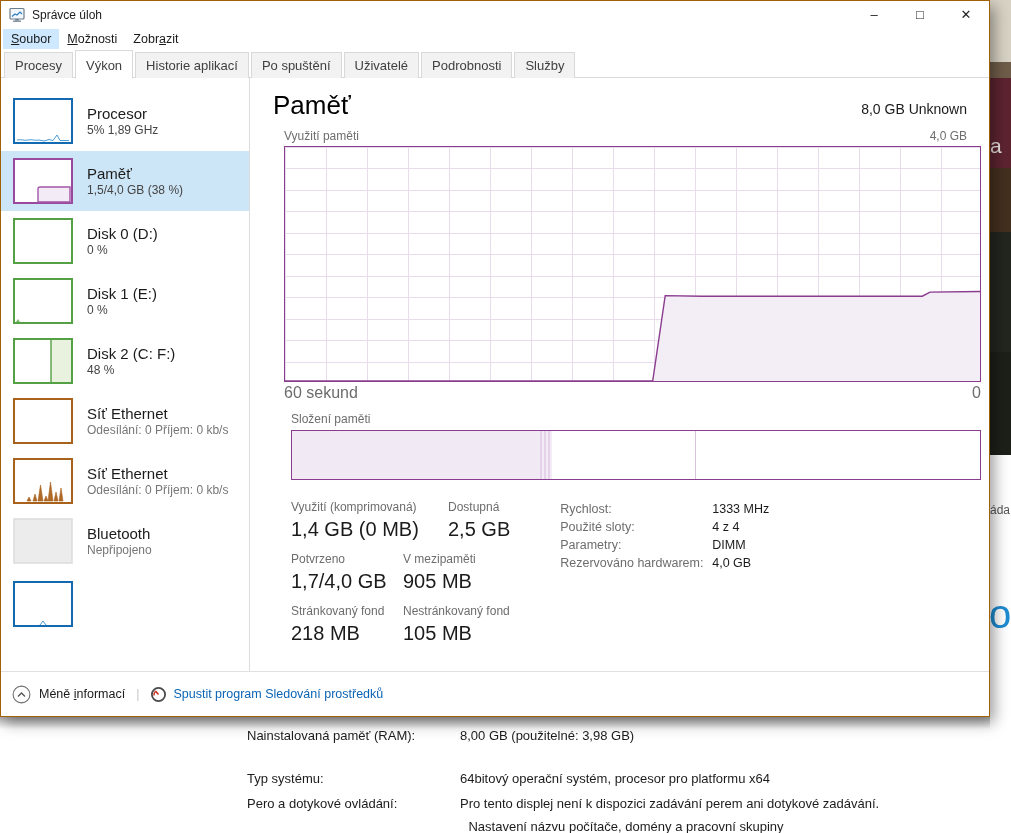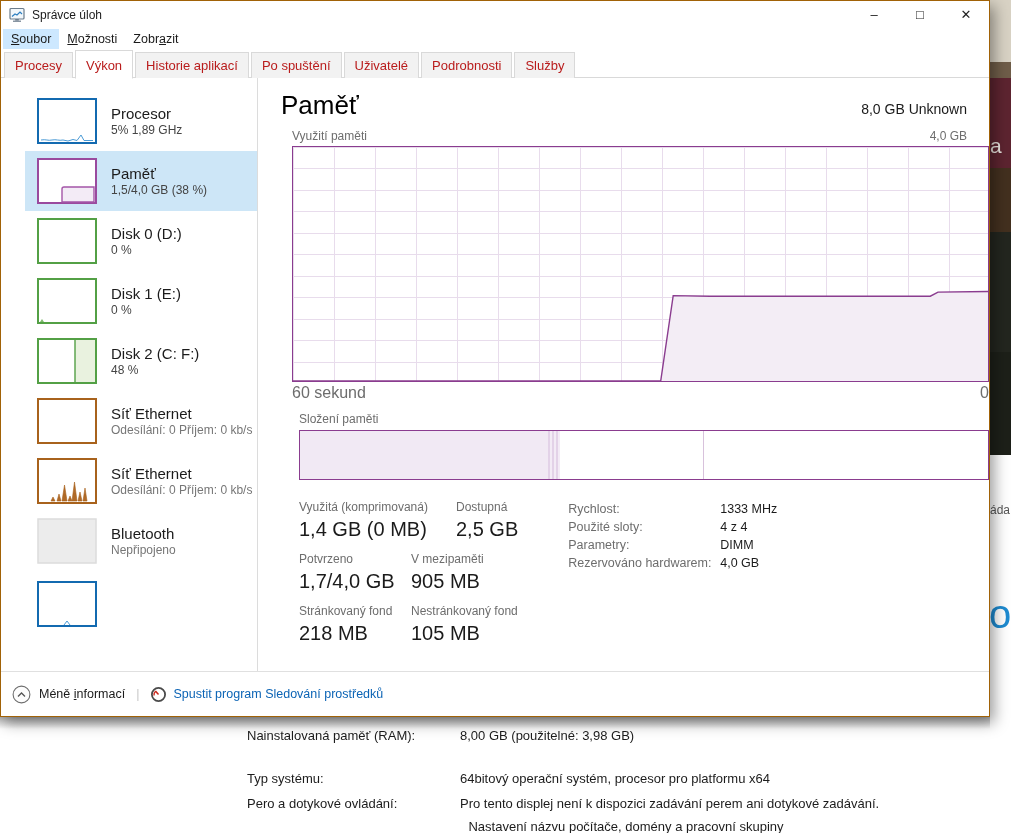--- a/index.html
+++ b/index.html
@@ -36,25 +36,25 @@
   .title-icon{margin-left:8px;width:16px;height:16px;flex:0 0 auto;}
   .title-text{margin-left:7px;font-size:12px;color:#1a1a1a;flex:1;}
   .win-btn{width:46px;height:27px;display:flex;align-items:center;justify-content:center;
     font-size:13px;color:#222;cursor:default;}
   .menubar{height:22px;display:flex;align-items:center;padding-left:2px;flex:0 0 auto;font-size:12.5px;color:#1a1a1a;}
   .menu-item{padding:3px 8px;}
   .menu-item.hl{background:#cde8ff;}
   .ak{text-decoration:underline;}
   .tabbar{height:28px;display:flex;align-items:flex-end;padding-left:3px;flex:0 0 auto;position:relative;}
   .tabbar::after{content:"";position:absolute;left:0;right:0;bottom:0;height:1px;background:#d9d9d9;}
-  .tab{font-size:13px;color:#b91c1c;background:#f2f2f2;border:1px solid #d9d9d9;border-bottom:none;
+  .tab{font-size:13px;color:#404040;background:#f2f2f2;border:1px solid #d9d9d9;border-bottom:none;
     padding:5px 10px 5px 10px;margin-right:2px;position:relative;z-index:1;}
   .tab.active{background:#fff;padding-top:7px;z-index:3;border-bottom:1px solid #fff;margin-bottom:-1px;}
 
-  .content{flex:1;display:flex;min-height:0;margin-left:24px;}
+  .content{flex:1;display:flex;min-height:0;}
   .sidebar{width:249px;box-sizing:border-box;border-right:1px solid #dcdcdc;padding-top:13px;overflow:hidden;}
   .side-item{height:60px;display:flex;align-items:center;padding-left:12px;cursor:default;}
   .side-item.selected{background:#cde6f7;}
   .thumb{width:60px;height:46px;flex:0 0 auto;}
   .side-text{margin-left:14px;line-height:1;}
   .side-title{font-size:15px;color:#1b1b1b;line-height:19px;}
   .side-sub{font-size:12px;color:#444;line-height:15px;}
   .side-sub.gray{color:#767676;}
 
   .main{flex:1;position:relative;padding-left:23px;box-sizing:border-box;}
@@ -289,21 +289,21 @@
         <div class="comp-bar">
           <div class="comp-inuse" style="width: 36.1%;"></div>
           <div class="comp-mod" style="left: 36.1%; width: 1.7%;"></div>
           <div class="comp-div" style="left: 58.6%;"></div>
         </div>
 
         <div class="stats">
           <div class="stats-left">
             <div class="stat-row">
               <div class="stat-cell w1">
-                <div class="stat-label">Využitá (komprimovaná)</div>
+                <div class="stat-label">Využití (komprimovaná)</div>
                 <div class="stat-value">1,4 GB (0 MB)</div>
               </div>
               <div class="stat-cell">
                 <div class="stat-label">Dostupná</div>
                 <div class="stat-value">2,5 GB</div>
               </div>
             </div>
             <div class="stat-row">
               <div class="stat-cell w2">
                 <div class="stat-label">Potvrzeno</div>

